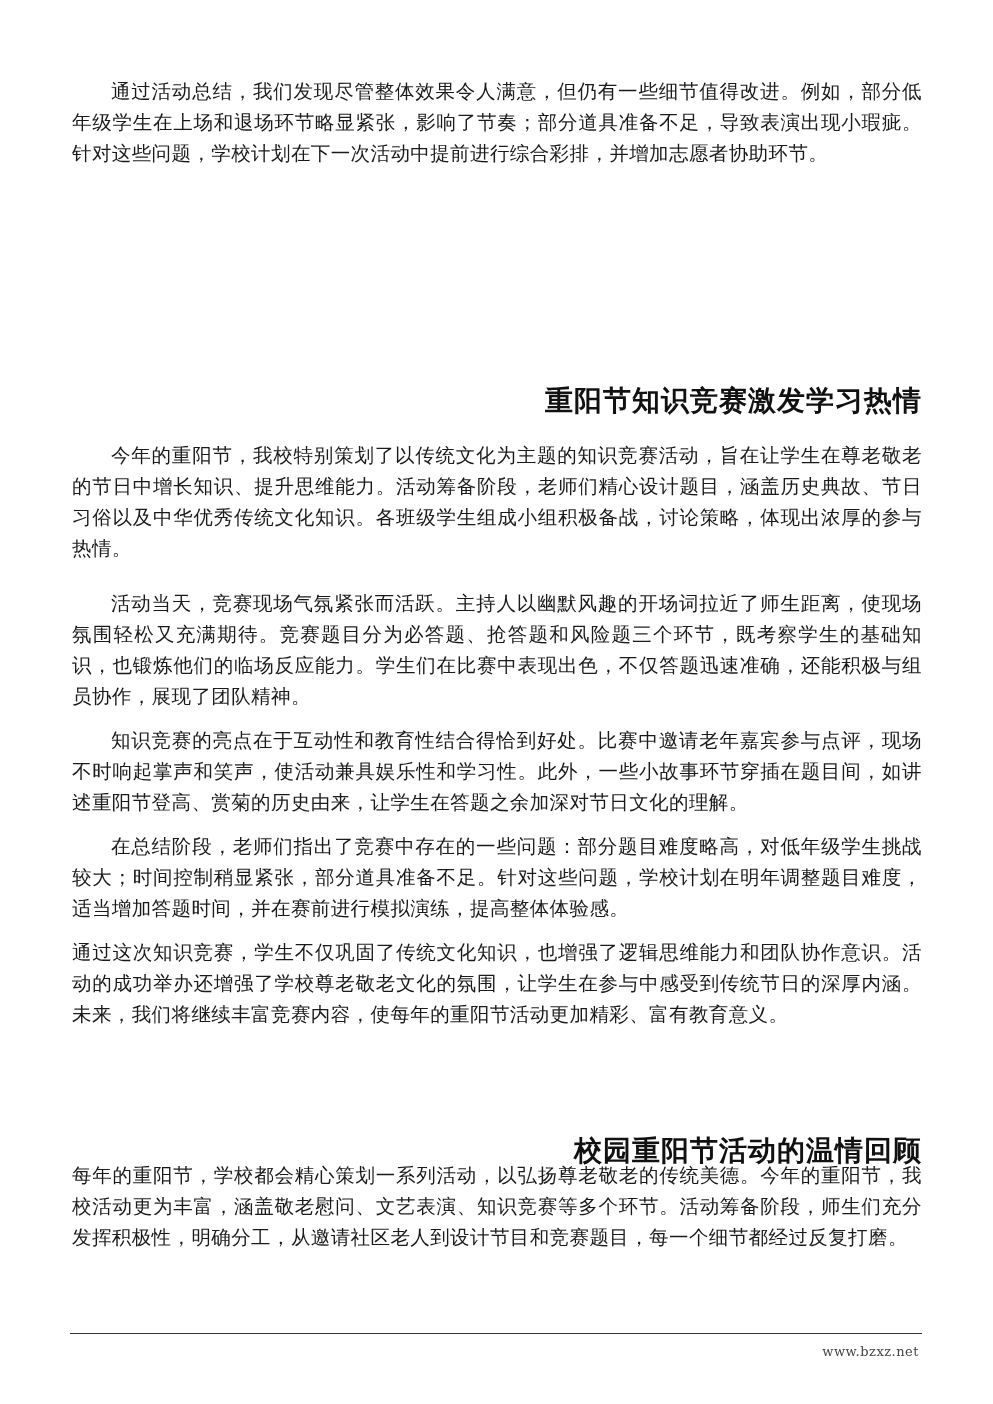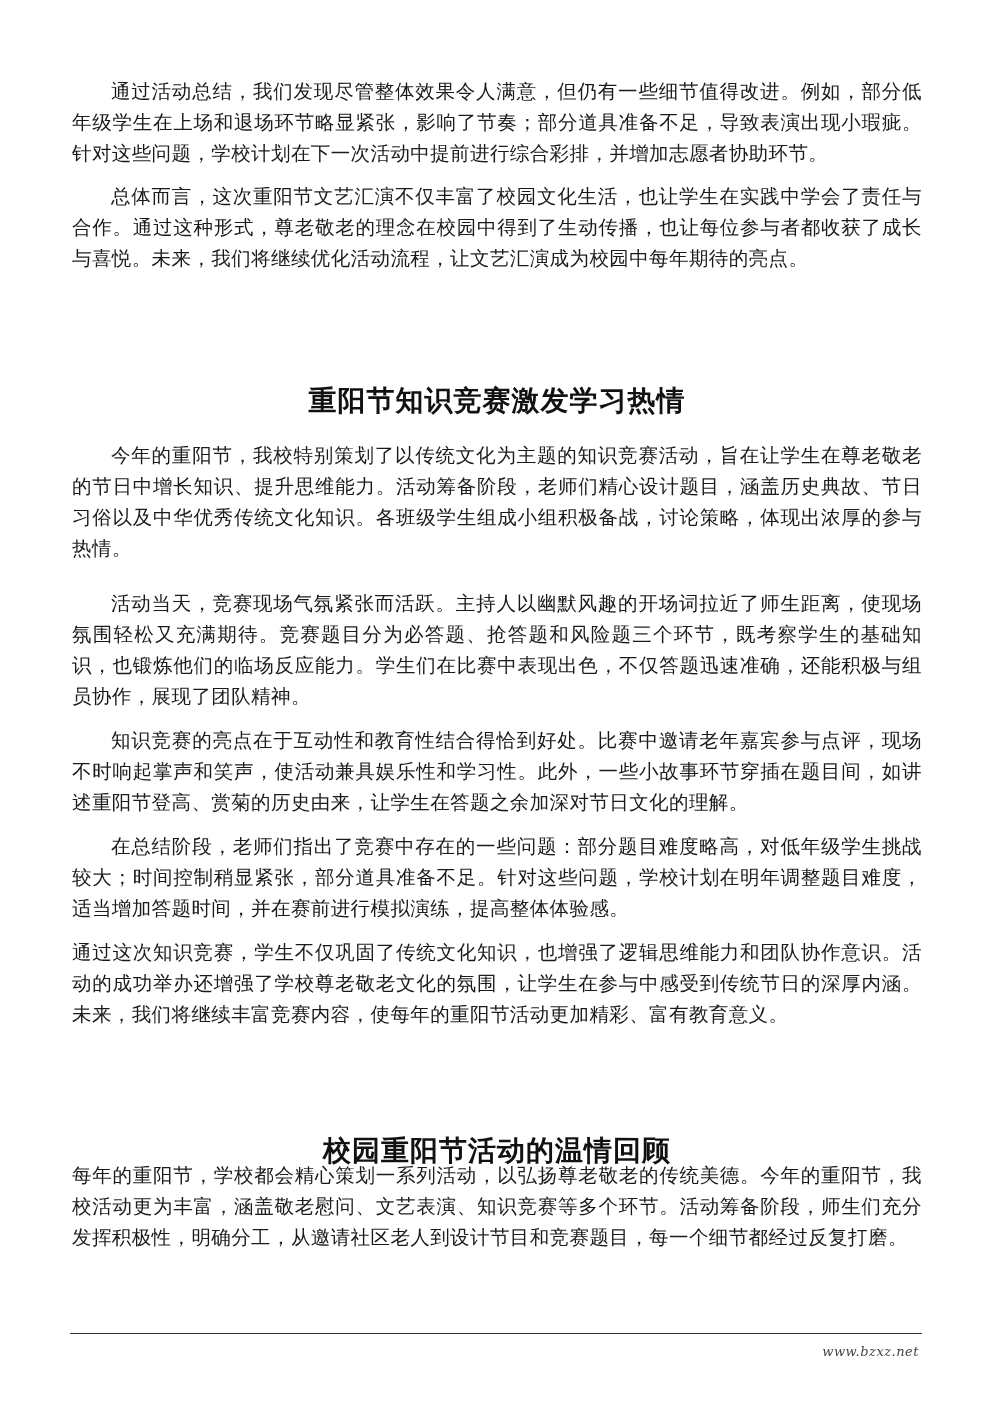--- a/index.html
+++ b/index.html
@@ -2,38 +2,37 @@
 <html><head>
 <meta charset="utf-8">
 <style>
   html, body { margin: 0; padding: 0; background: #ffffff; }
   body { width: 993px; height: 1404px; position: relative; overflow: hidden;
          font-family: "DejaVu Serif", "Liberation Serif", serif; color: #1a1a1a; }
   .page { position: absolute; left: 72px; top: 0; width: 850px; }
   p.para { margin: 0; font-size: 19.5px; line-height: 31px; text-align: justify;
            text-justify: inter-character; letter-spacing: 0.4px; }
   p.indent { text-indent: 2em; }
-  .heading { margin: 0; text-align: center; font-family: "DejaVu Sans", "Liberation Sans", sans-serif;
+  .heading { margin: 0; text-align: right; font-family: "DejaVu Sans", "Liberation Sans", sans-serif;
              font-weight: bold; font-size: 28px; line-height: 40px; color: #111; letter-spacing: 1px; }
   .footer-line { position: absolute; left: 70px; width: 852px; top: 1333px; height: 1px; background: #333; }
   .footer-url { position: absolute; right: 74px; top: 1344px; font-family: "DejaVu Serif", serif;
-                font-style: italic; font-size: 13px; color: #444; letter-spacing: 0.5px; }
+                font-size: 13px; color: #444; letter-spacing: 0.5px; }
   .watermark { position: absolute; left: 555px; top: 1252px; font-family: Liberation Mono, monospace;
                font-weight: bold; font-size: 78px; color: #e8e8e8; letter-spacing: 2px; z-index: -1; }
 </style>
 </head>
 <body>
 
 <div class="watermark">bzxz.net</div>
 
 <div class="page">
 
   <div style="position:absolute; top:76px; width:850px;">
     <p class="para indent">通过活动总结，我们发现尽管整体效果令人满意，但仍有一些细节值得改进。例如，部分低年级学生在上场和退场环节略显紧张，影响了节奏；部分道具准备不足，导致表演出现小瑕疵。针对这些问题，学校计划在下一次活动中提前进行综合彩排，并增加志愿者协助环节。</p>
-    <p class="para indent" style="margin-top:12px;">总体而言，这次重阳节文艺汇演不仅丰富了校园文化生活，也让学生在实践中学会了责任与合作。通过这种形式，尊老敬老的理念在校园中得到了生动传播，也让每位参与者都收获了成长与喜悦。未来，我们将继续优化活动流程，让文艺汇演成为校园中每年期待的亮点。</p>
   </div>
 
   <h2 class="heading" style="position:absolute; top:381px; width:850px;">重阳节知识竞赛激发学习热情</h2>
   <div style="position:absolute; top:440px; width:850px;">
     <p class="para indent">今年的重阳节，我校特别策划了以传统文化为主题的知识竞赛活动，旨在让学生在尊老敬老的节日中增长知识、提升思维能力。活动筹备阶段，老师们精心设计题目，涵盖历史典故、节日习俗以及中华优秀传统文化知识。各班级学生组成小组积极备战，讨论策略，体现出浓厚的参与热情。</p>
     <p class="para indent" style="margin-top:24px;">活动当天，竞赛现场气氛紧张而活跃。主持人以幽默风趣的开场词拉近了师生距离，使现场氛围轻松又充满期待。竞赛题目分为必答题、抢答题和风险题三个环节，既考察学生的基础知识，也锻炼他们的临场反应能力。学生们在比赛中表现出色，不仅答题迅速准确，还能积极与组员协作，展现了团队精神。</p>
     <p class="para indent" style="margin-top:13px;">知识竞赛的亮点在于互动性和教育性结合得恰到好处。比赛中邀请老年嘉宾参与点评，现场不时响起掌声和笑声，使活动兼具娱乐性和学习性。此外，一些小故事环节穿插在题目间，如讲述重阳节登高、赏菊的历史由来，让学生在答题之余加深对节日文化的理解。</p>
     <p class="para indent" style="margin-top:13px;">在总结阶段，老师们指出了竞赛中存在的一些问题：部分题目难度略高，对低年级学生挑战较大；时间控制稍显紧张，部分道具准备不足。针对这些问题，学校计划在明年调整题目难度，适当增加答题时间，并在赛前进行模拟演练，提高整体体验感。</p>
     <p class="para" style="margin-top:13px;">通过这次知识竞赛，学生不仅巩固了传统文化知识，也增强了逻辑思维能力和团队协作意识。活动的成功举办还增强了学校尊老敬老文化的氛围，让学生在参与中感受到传统节日的深厚内涵。未来，我们将继续丰富竞赛内容，使每年的重阳节活动更加精彩、富有教育意义。</p>
   </div>

